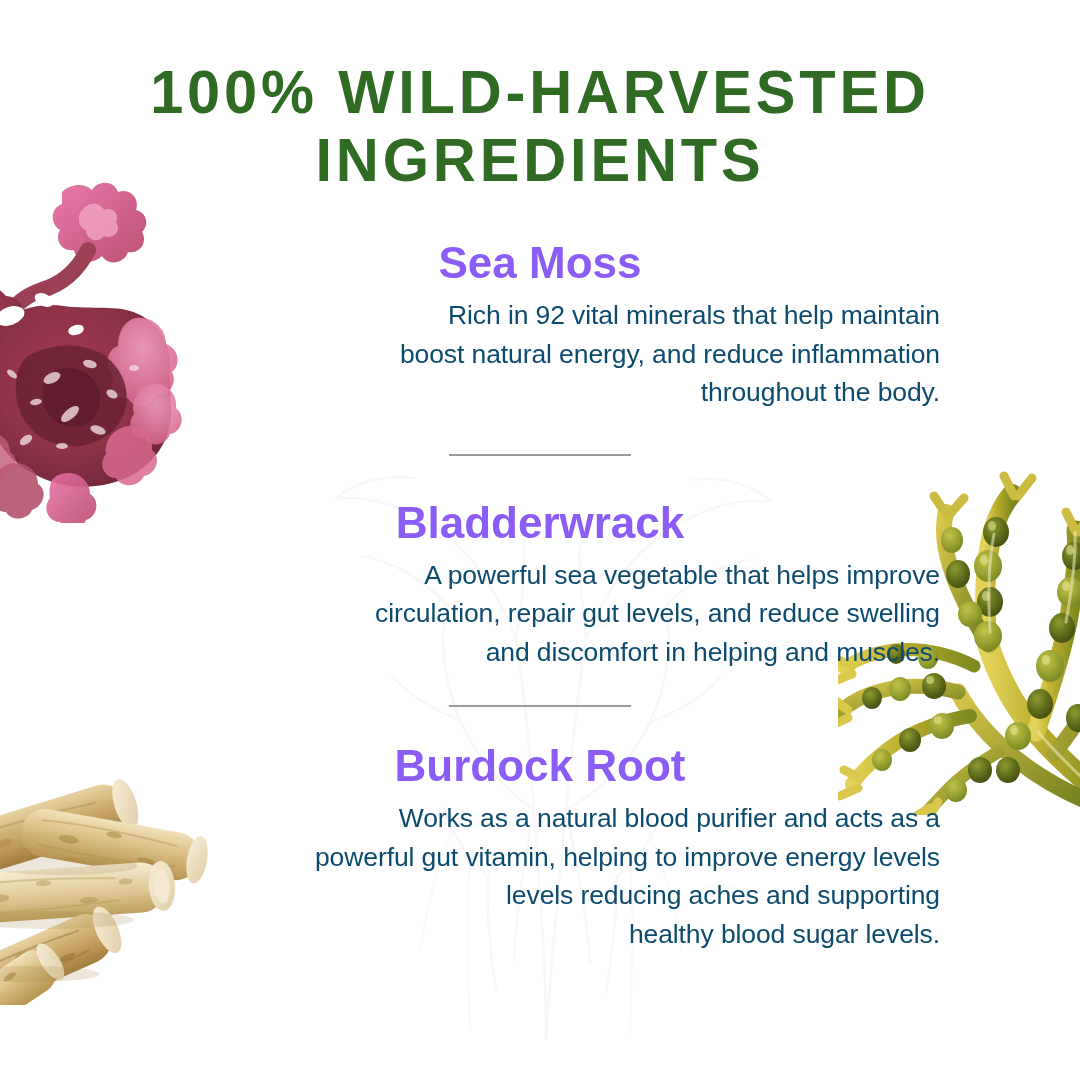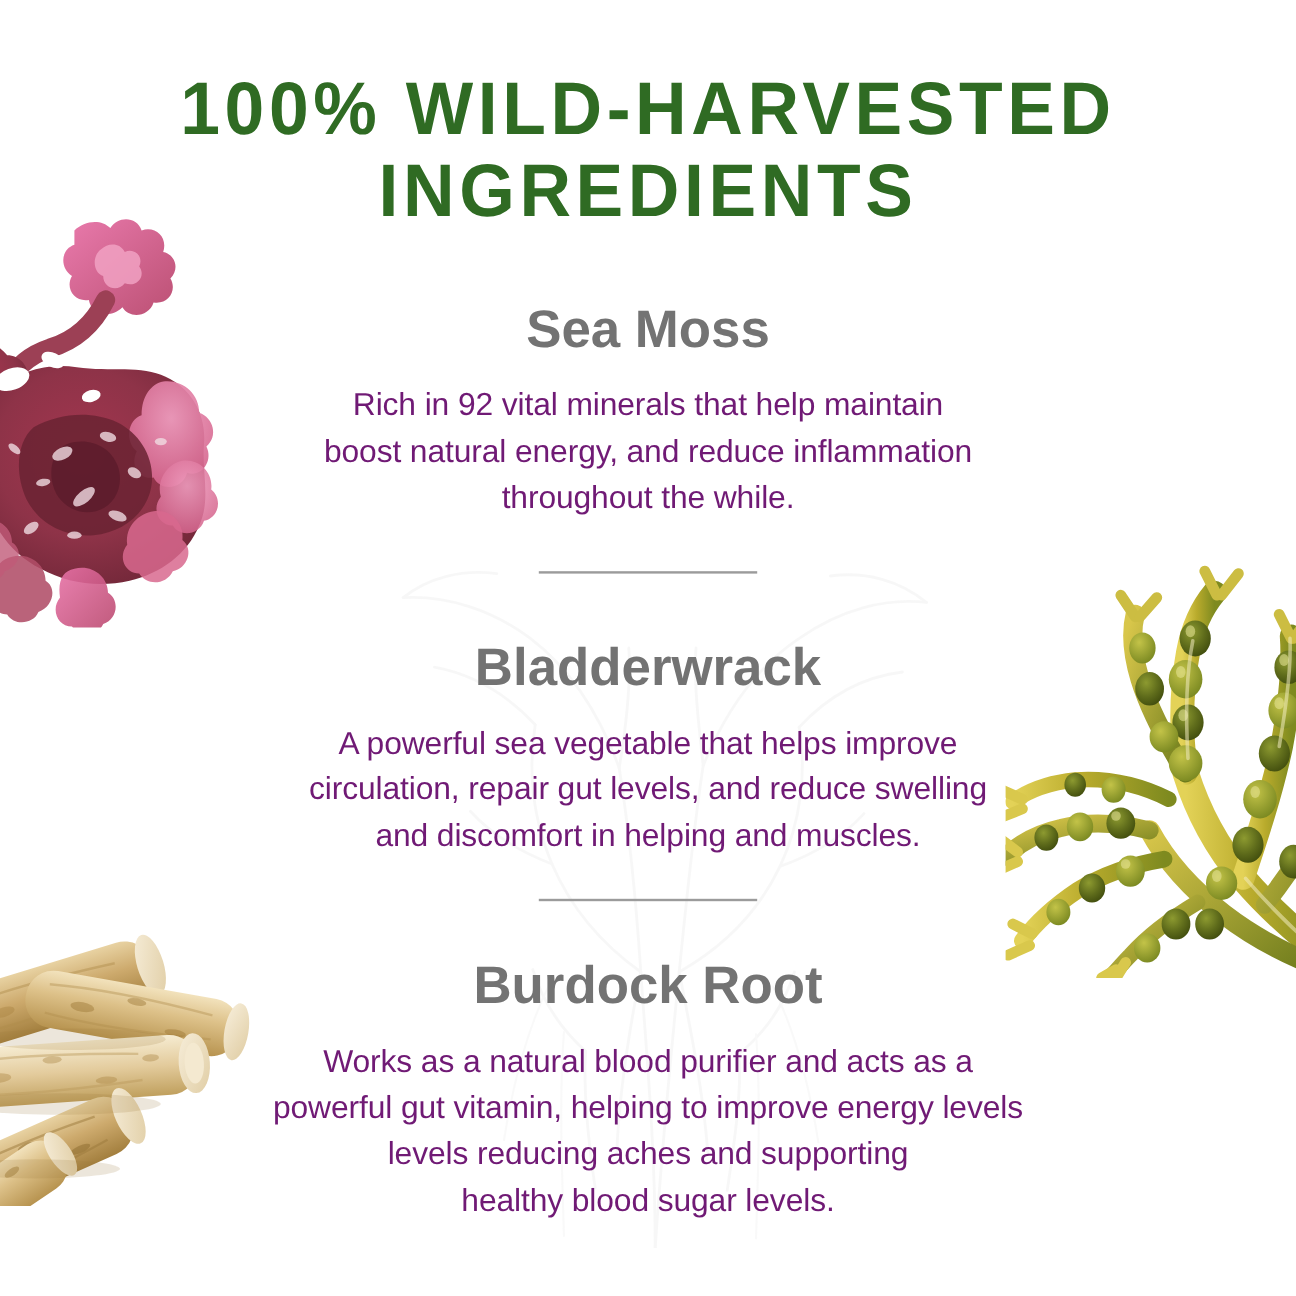--- a/index.html
+++ b/index.html
@@ -59,37 +59,38 @@
     left: 140px;
     top: 232px;
     width: 800px;
     z-index: 3;
     text-align: center;
   }
 
   .section { margin: 0; }
 
   .sec-heading {
-    color: #737373;
+    color: #8b5cf6;
     font-family: "Liberation Sans", sans-serif;
     font-weight: bold;
     font-size: 44px;
     line-height: 54px;
     letter-spacing: 0px;
-    margin: 16px;
+    margin: 4px;
   }
 
   .sec-body {
-    color: #701a75;
+    color: #0c4a6e;
     font-family: "Liberation Sans", sans-serif;
     font-weight: normal;
     font-size: 26.5px;
     line-height: 38.5px;
     margin: 6px 0 0 0;
     letter-spacing: -0.1px;
+    text-align: right;
   }
   .sec-body .ln { display: block; white-space: nowrap; }
 
   .divider-wrap {
     display: flex;
     justify-content: center;
   }
   .divider {
     width: 182px;
     height: 2px;
@@ -449,21 +450,21 @@
     </g>
   </svg>
 
   <div class="content">
 
     <div class="section">
       <h2 class="sec-heading">Sea Moss</h2>
       <p class="sec-body">
         <span class="ln">Rich in 92 vital minerals that help maintain</span>
         <span class="ln">boost natural energy, and reduce inflammation</span>
-        <span class="ln">throughout the while.</span>
+        <span class="ln">throughout the body.</span>
       </p>
     </div>
 
     <div class="gap-a"></div>
     <div class="divider-wrap">
       <div class="divider"></div>
     </div>
     <div class="gap-b"></div>
 
     <div class="section">

